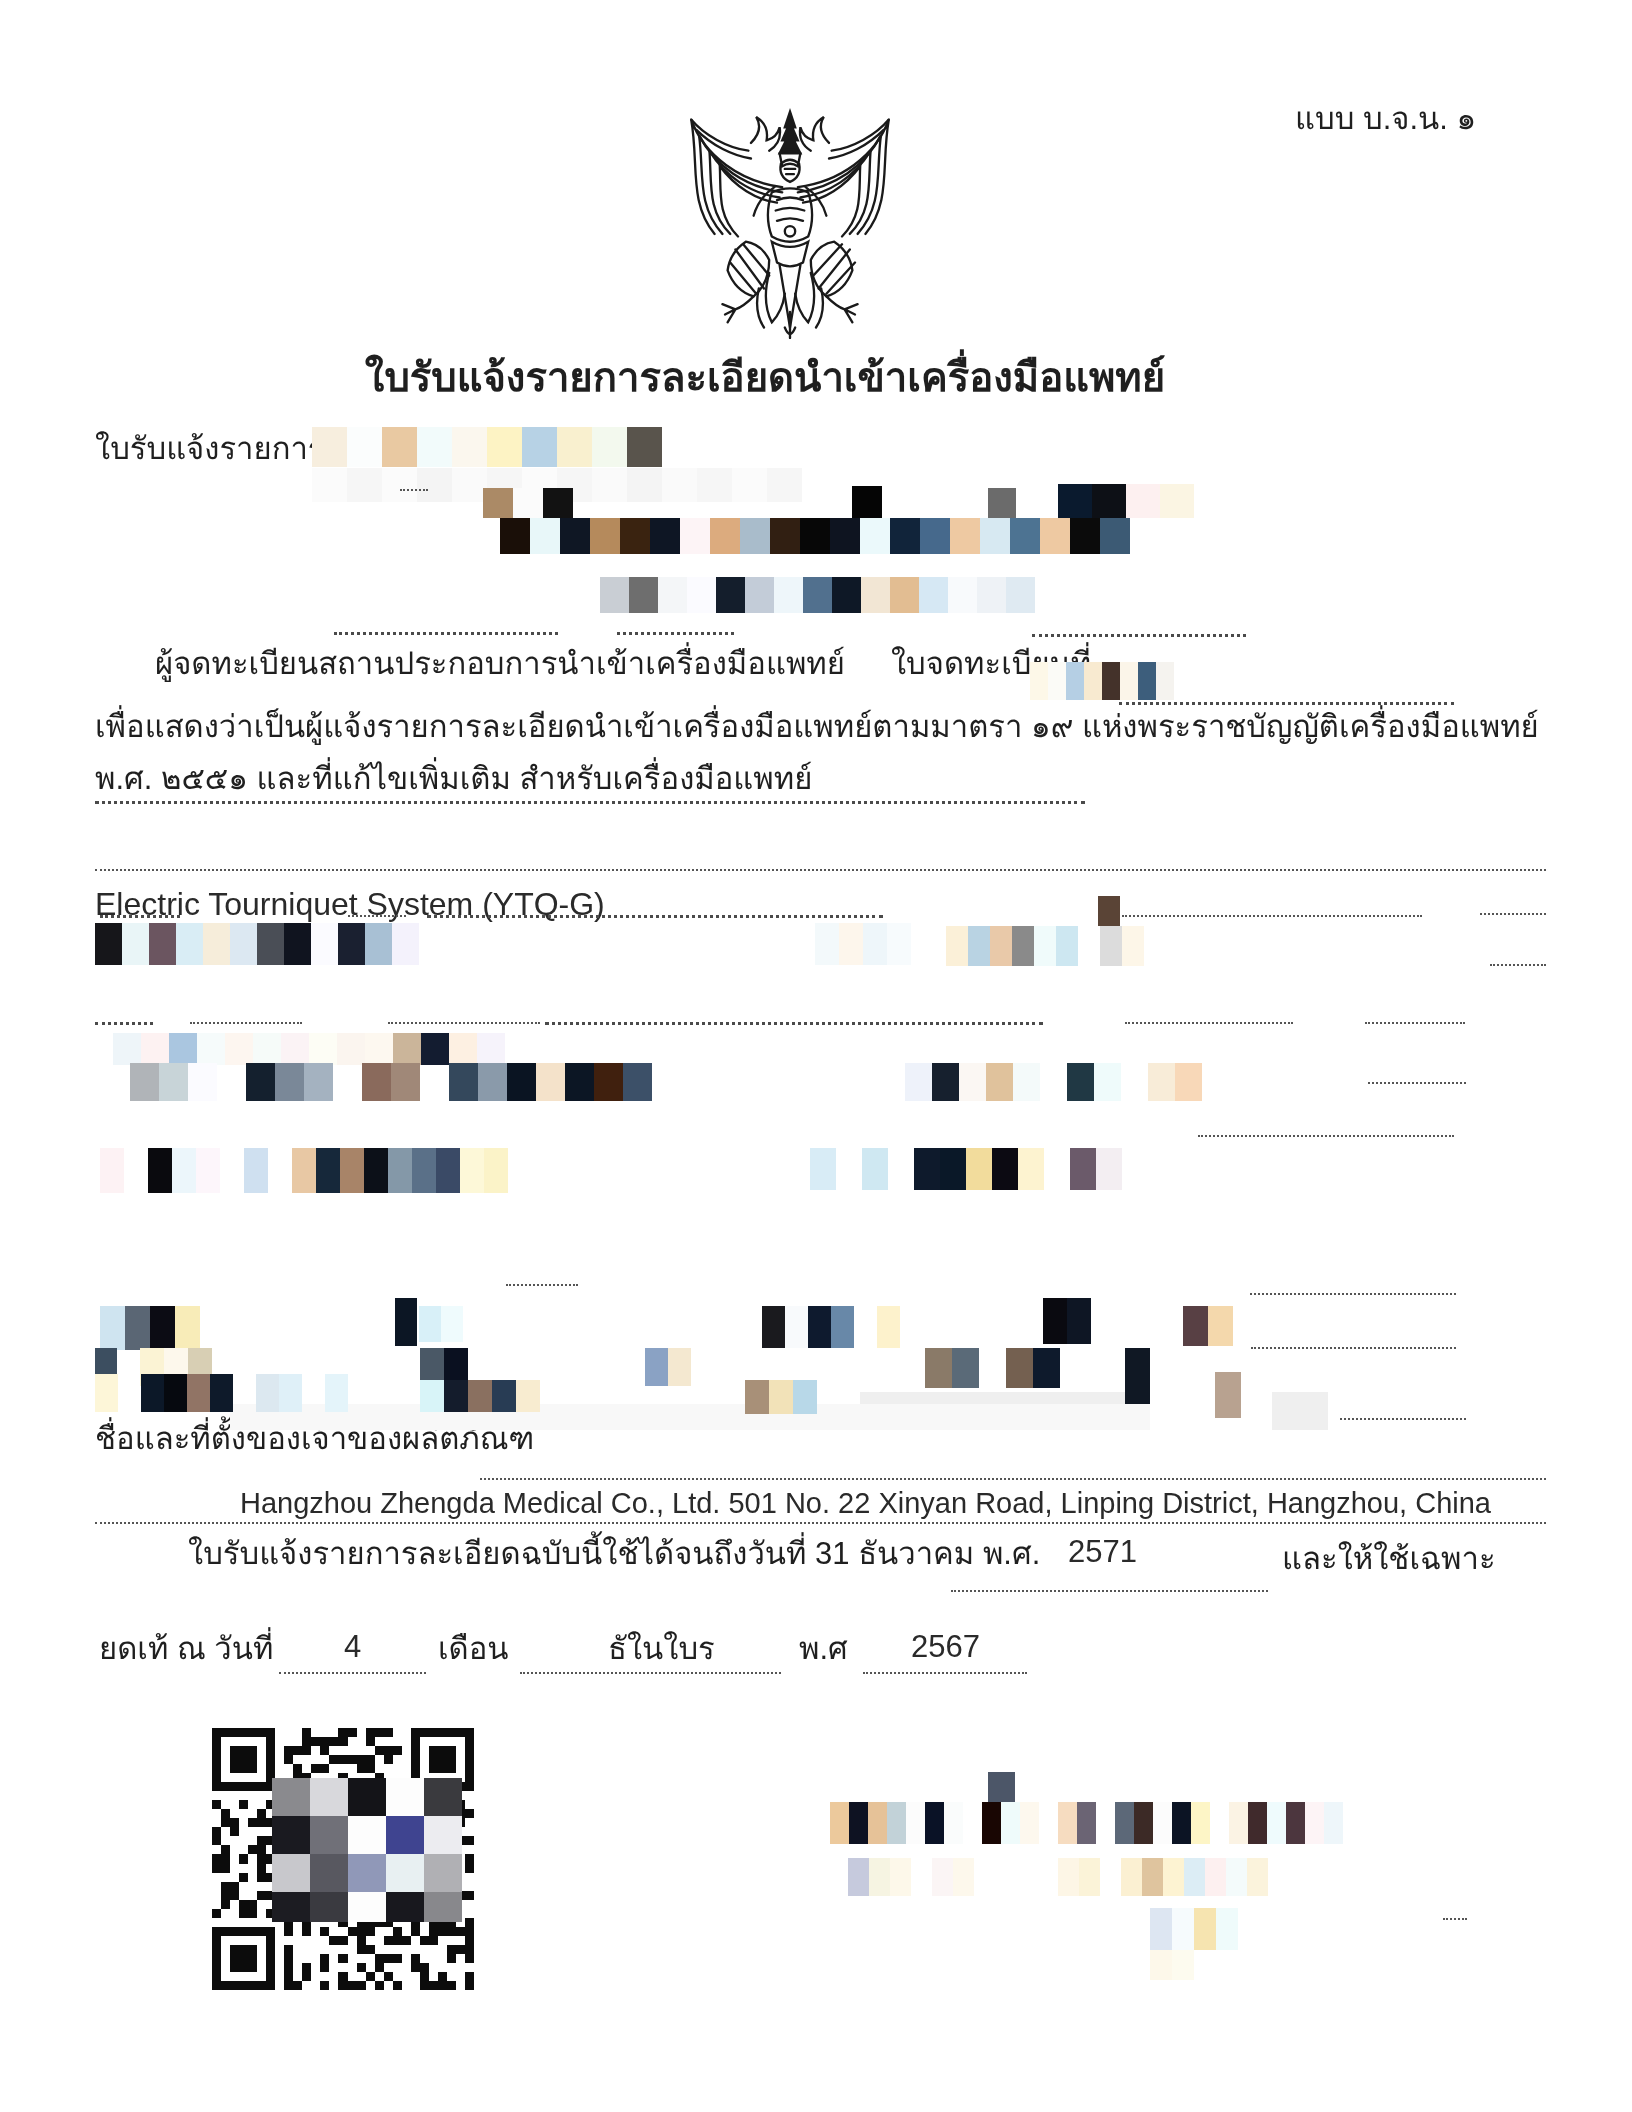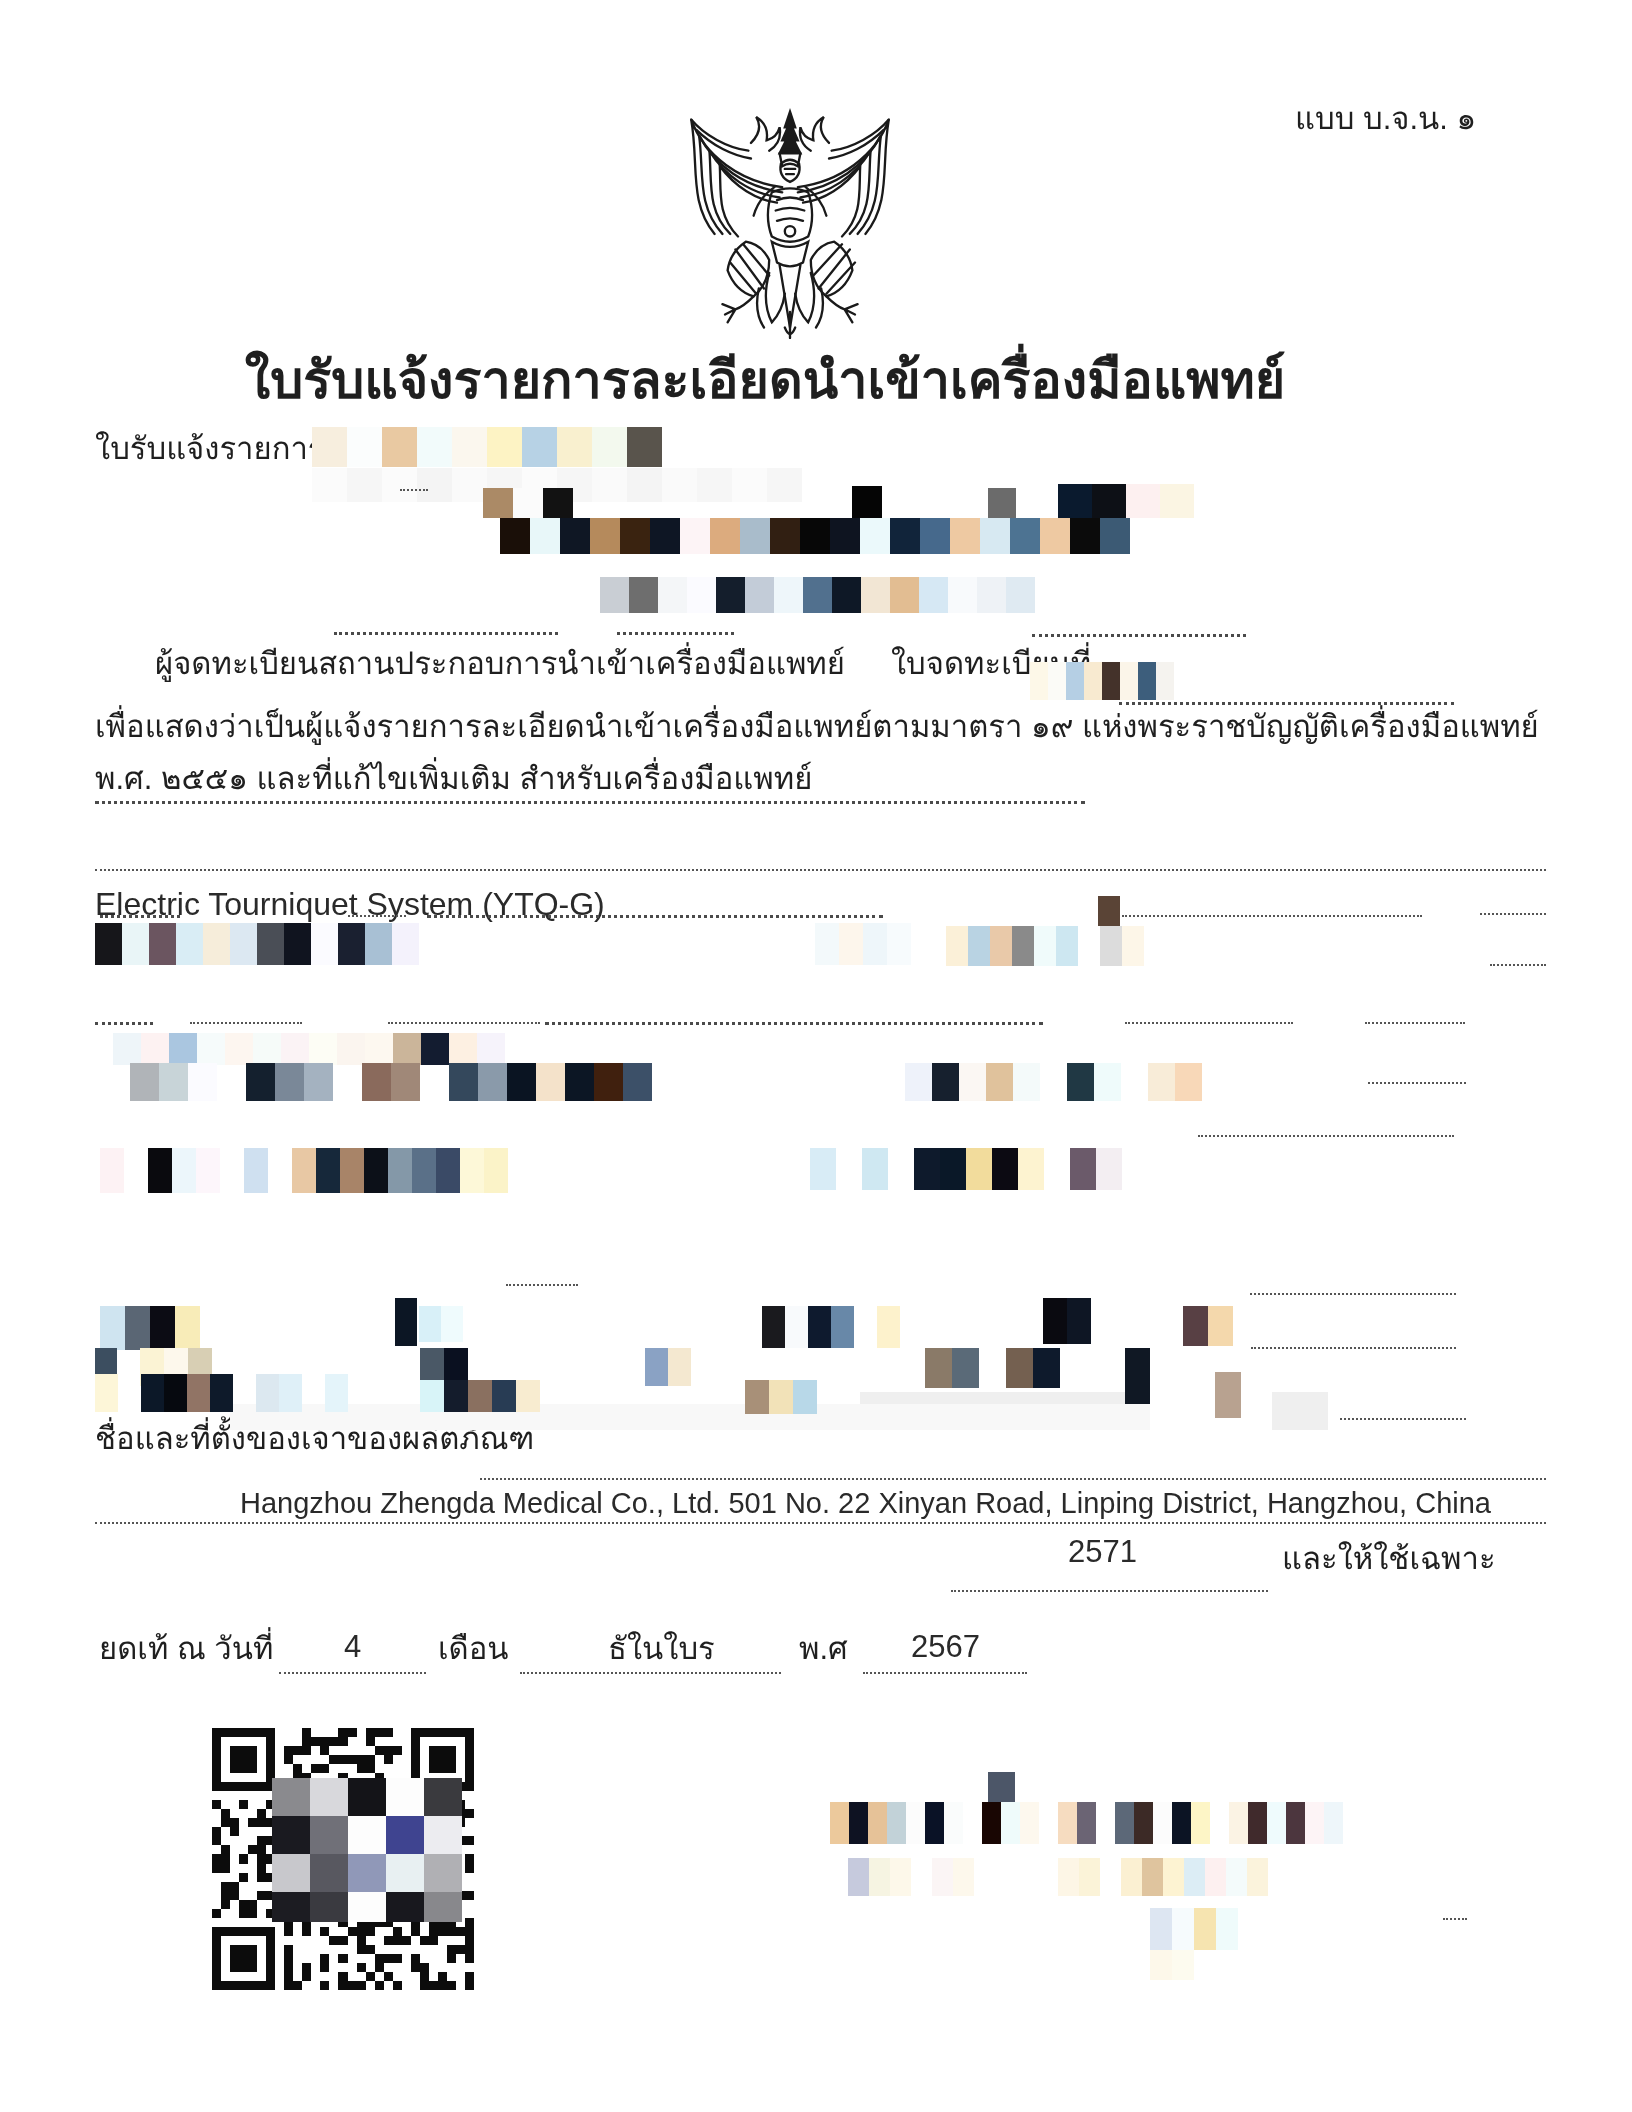--- a/index.html
+++ b/index.html
@@ -8,21 +8,21 @@
     width:1632px;
     height:2112px;
     background:#ffffff;
     font-family:"Liberation Sans","DejaVu Sans",sans-serif;
     color:#1f1f1f;
     overflow:hidden;
   }
   .txt{position:absolute;white-space:nowrap;font-size:31px;line-height:1.25;}
   .thai{font-family:"Liberation Sans","DejaVu Sans",sans-serif;}
   .latin{font-family:"Liberation Sans","DejaVu Sans",sans-serif;color:#2a2a2a;}
-  .title{font-weight:bold;font-size:52px;text-align:center;font-family:Liberation Mono, monospace;}
+  .title{font-weight:bold;font-size:40px;text-align:center;}
   .dotted{position:absolute;height:0;border-bottom:3px dotted #4a4a4a;}
   .dotted.fine{border-bottom:2px dotted #555;}
   .mosaic{position:absolute;display:flex;filter:blur(0.4px);}
   .mosaic div{flex:0 0 auto;}
   .grayband{position:absolute;background:#efefef;}
   #qr{position:absolute;left:212px;top:1728px;width:262px;height:262px;}
   #qr .m{position:absolute;background:#0c0c0c;}
   .gap40{display:inline-block;width:46px;}
 </style>
 </head>
@@ -83,20 +83,21 @@
   <div class="txt thai" style="left:155px;top:645px;"><span>ผู้จดทะเบียนสถานประกอบการนำเข้าเครื่องมือแพทย์</span><span class="gap40"></span><span>ใบจดทะเบียนที่</span></div>
 
   <div class="txt thai" style="left:95px;top:708px;">เพื่อแสดงว่าเป็นผู้แจ้งรายการละเอียดนำเข้าเครื่องมือแพทย์ตามมาตรา ๑๙ แห่งพระราชบัญญัติเครื่องมือแพทย์</div>
   <div class="txt thai" style="left:95px;top:760px;">พ.ศ. ๒๕๕๑ และที่แก้ไขเพิ่มเติม  สำหรับเครื่องมือแพทย์</div>
 
   <div class="txt thai" style="left:95px;top:1420px;">ชื่อและที่ตั้งของเจ้าของผลิตภัณฑ์</div>
 
   <div class="txt latin" style="left:95px;top:884px;font-size:32px;">Electric Tourniquet System (YTQ-G)</div>
   <div class="txt latin" style="left:240px;top:1485px;font-size:29px;">Hangzhou Zhengda Medical Co., Ltd. 501 No. 22 Xinyan Road, Linping District, Hangzhou, China</div>
 
+  <div class="txt thai" style="left:188px;top:1535px;">ใบรับแจ้งรายการละเอียดฉบับนี้ใช้ได้จนถึงวันที่ 31 ธันวาคม  พ.ศ.</div>
   <div class="txt latin" style="left:1068px;top:1533px;">2571</div>
   <div class="txt thai" style="left:1282px;top:1540px;">และให้ใช้เฉพาะ</div>
 
   <div class="txt thai" style="left:99px;top:1630px;">ยดเท้ ณ วันที่</div>
   <div class="txt latin" style="left:344px;top:1628px;">4</div>
   <div class="txt thai" style="left:438px;top:1630px;text-align:center;">เดือน</div>
   <div class="txt thai" style="left:608px;top:1630px;">ธัในใบร</div>
   <div class="txt thai" style="left:799px;top:1630px;">พ.ศ</div>
   <div class="txt latin" style="left:911px;top:1628px;">2567</div>
 

